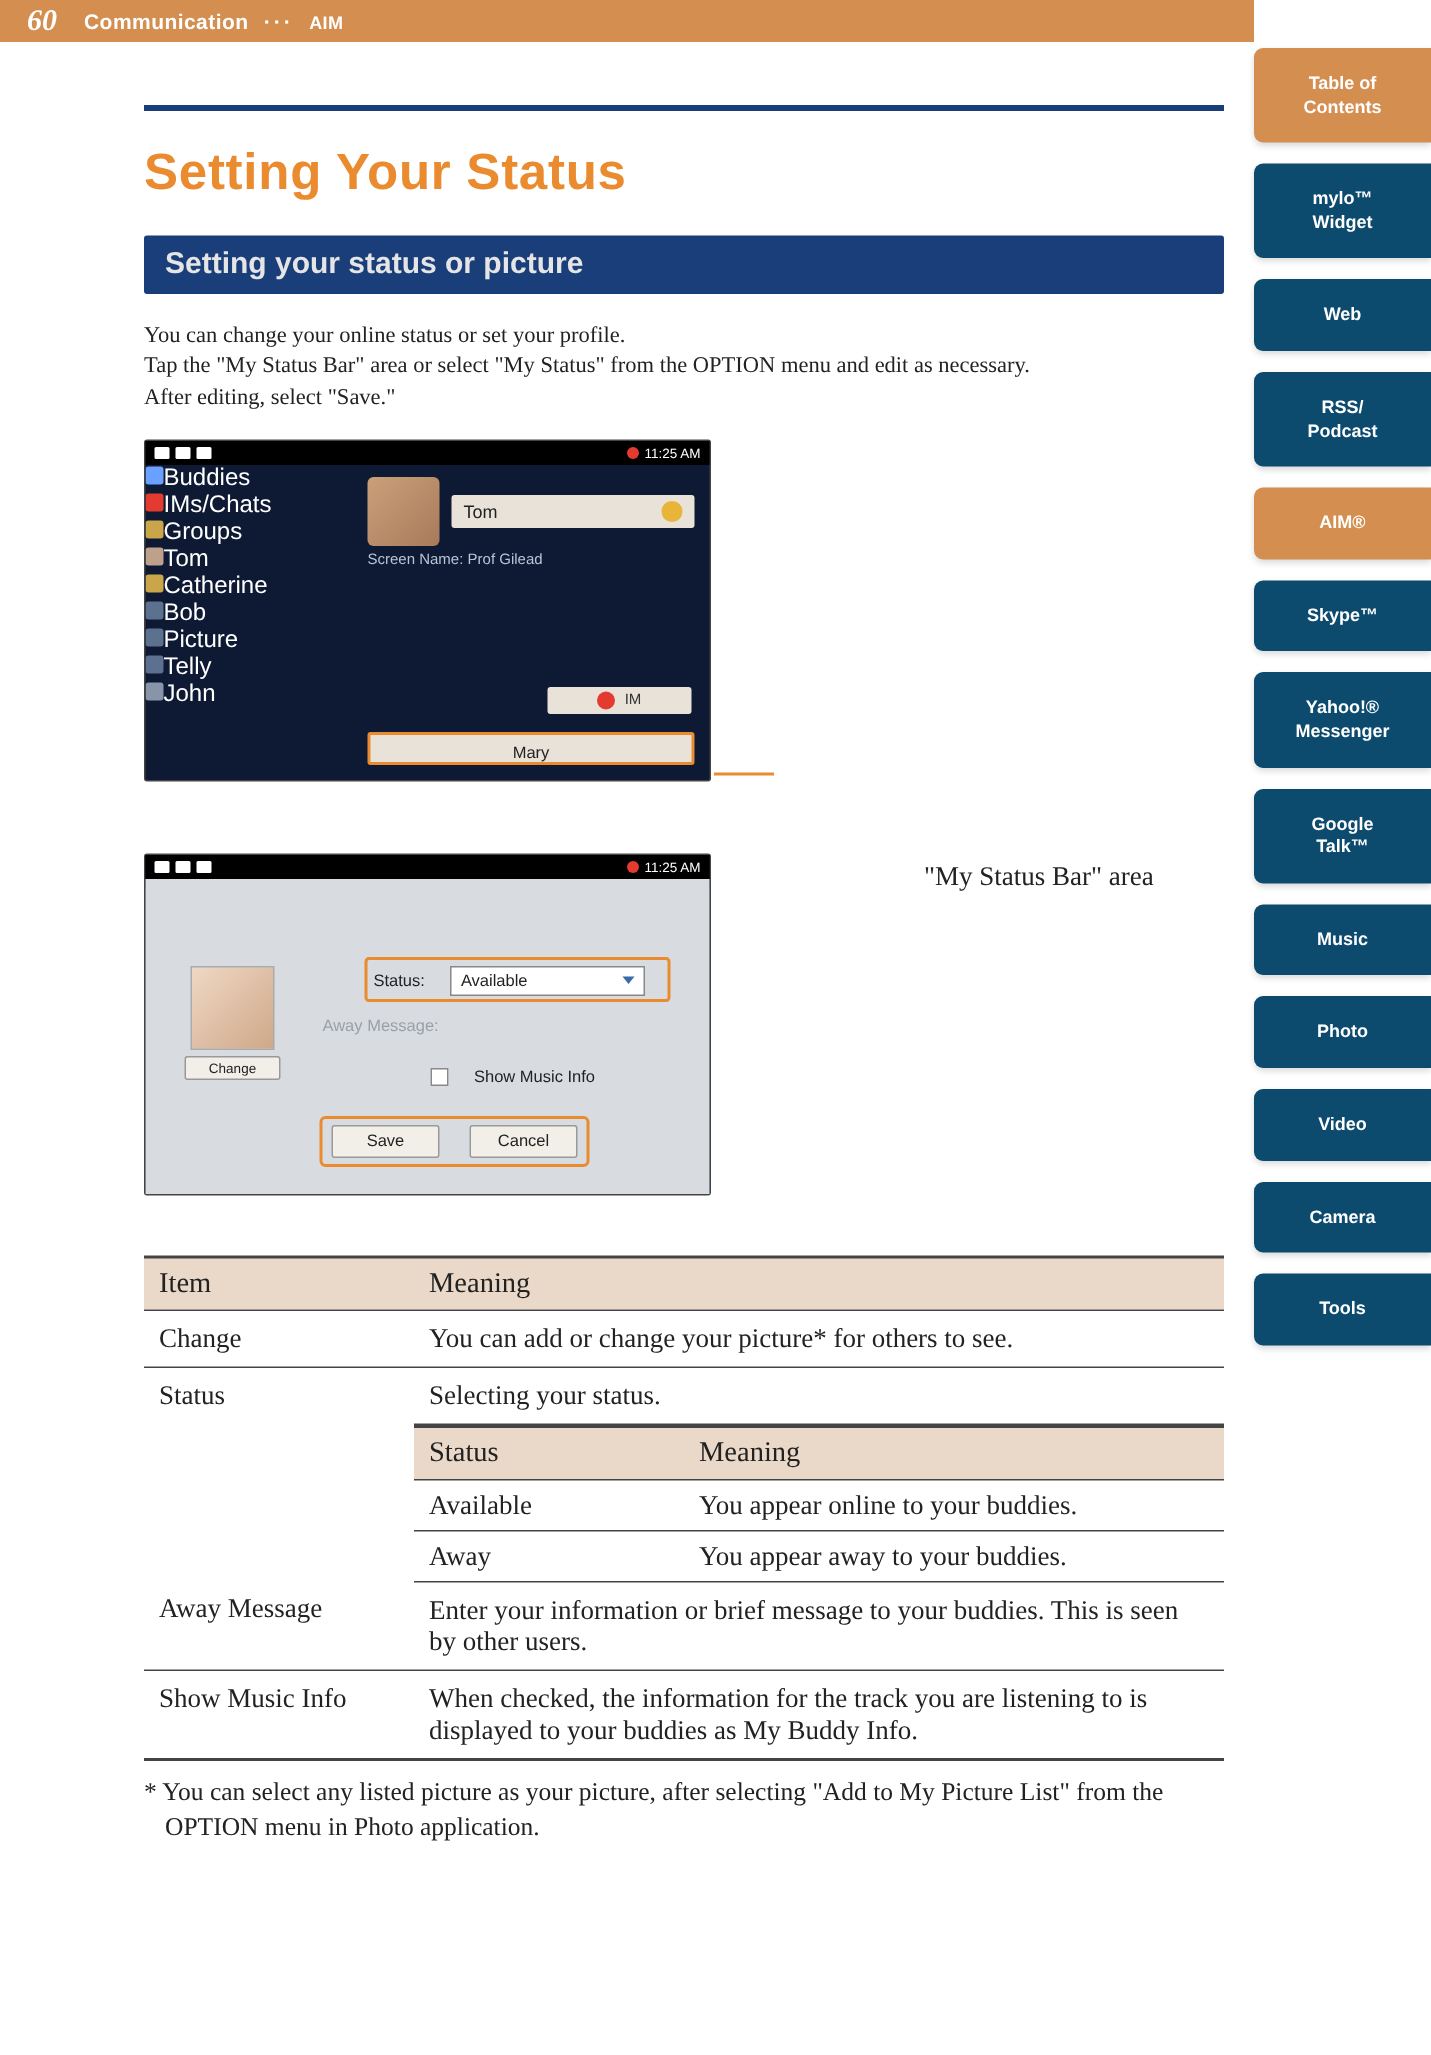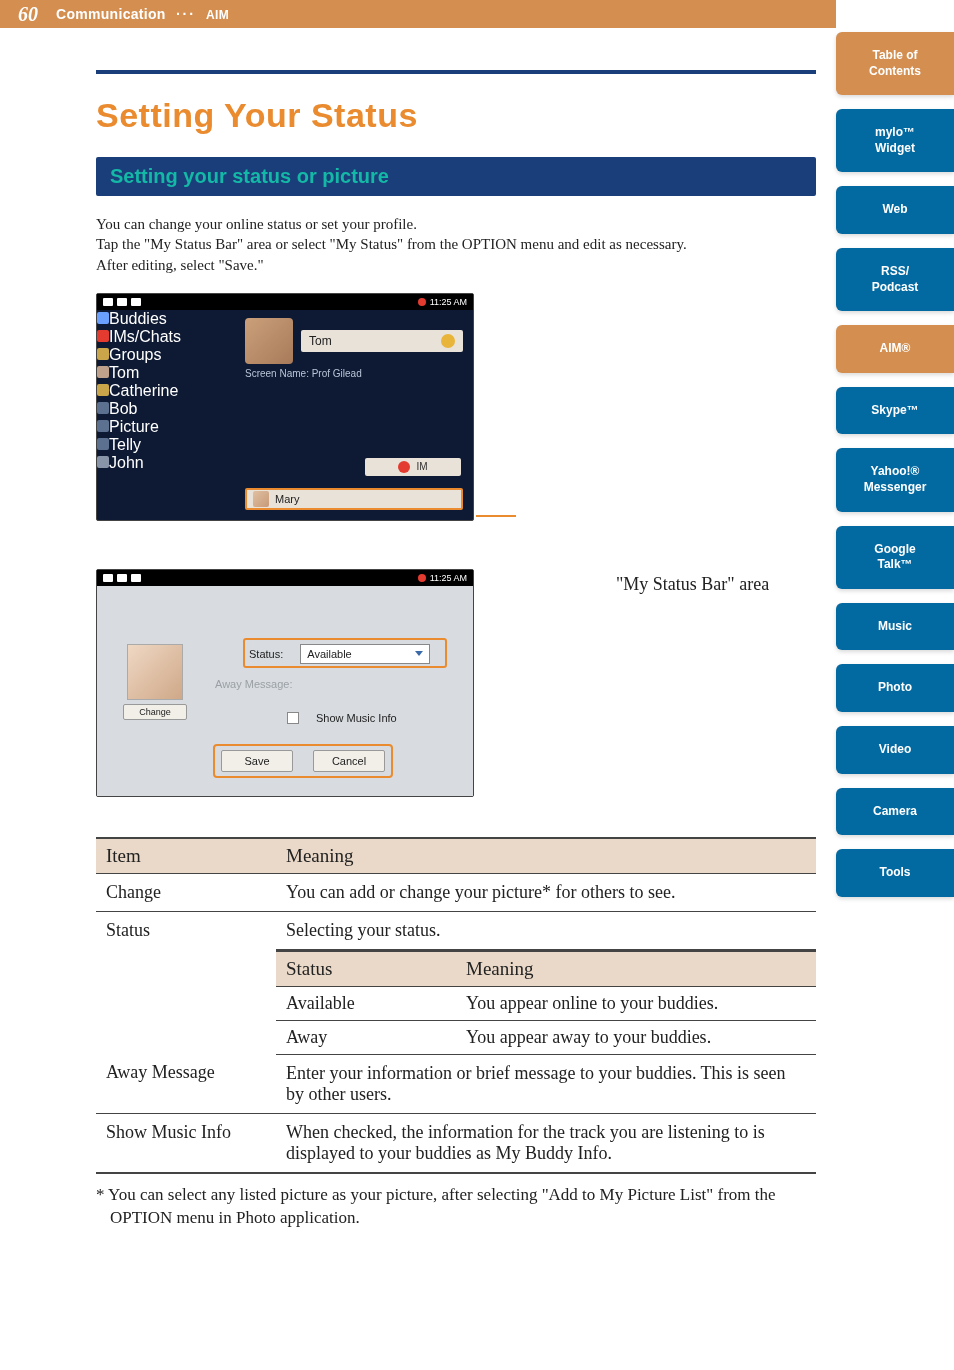--- a/index.html
+++ b/index.html
@@ -8,28 +8,28 @@
 
 
 .hdr { position: absolute; left: 0; top: 0; width: 836px; height: 28px; background: #d38e50; color: #fff; font-family: Arial, Helvetica, sans-serif; font-weight: bold; padding-left: 18px; display: flex; align-items: center; gap: 18px; }
 .hdr .pg { font-size: 20px; font-style: italic; font-family: Georgia, serif; }
 .hdr .crumb { font-size: 14px; letter-spacing: .3px; }
 .hdr .crumb .dots { margin: 0 6px; letter-spacing: 2px; }
 .hdr .crumb .sub { font-size: 12px; }
 
 
 .tabs { position: absolute; right: 0; top: 28px; width: 118px; display: flex; flex-direction: column; gap: 14px; padding-top: 4px; }
-.tab { background: #0369a1; color: #fff; font-family: Arial, Helvetica, sans-serif; font-size: 12px; font-weight: bold; line-height: 1.3; text-align: center; padding: 16px 6px; border-radius: 6px 0 0 6px; box-shadow: 0 2px 4px rgba(0,0,0,.15); }
+.tab { background: #0c4a6e; color: #fff; font-family: Arial, Helvetica, sans-serif; font-size: 12px; font-weight: bold; line-height: 1.3; text-align: center; padding: 16px 6px; border-radius: 6px 0 0 6px; box-shadow: 0 2px 4px rgba(0,0,0,.15); }
 .tab.active { background: #d38e50; }
 
 
 .main { position: absolute; left: 96px; top: 70px; width: 720px; }
 .blue-rule { height: 4px; background: #1a3e7a; margin-bottom: 22px; }
 .h1 { font-family: Arial, Helvetica, sans-serif; font-weight: 800; font-size: 34px; color: #e98b2e; margin-bottom: 22px; letter-spacing: .5px; }
-.section-bar { background: #1a3e7a; color: #14b8a6; font-family: Arial, Helvetica, sans-serif; font-weight: bold; font-size: 20px; padding: 8px 14px; margin-bottom: 18px; border-radius: 2px; margin-top: 16px; }
+.section-bar { background: #1a3e7a; color: #e5e5e5; font-family: Arial, Helvetica, sans-serif; font-weight: bold; font-size: 20px; padding: 8px 14px; margin-bottom: 18px; border-radius: 2px; margin-top: 16px; }
 .body { font-size: 15px; line-height: 1.35; }
 
 
 .shot { position: relative; background: #0e1a33; color: #fff; border: 1px solid #444; border-radius: 2px; font-family: Arial, Helvetica, sans-serif; margin-top: 18px; }
 .shot1 { width: 378px; height: 228px; }
 .shot2 { width: 378px; height: 228px; margin-top: 48px; }
 .sicon { width: 12px; height: 12px; border-radius: 2px; display: inline-block; background: #6aa0ff; }
 .sicon.aim { background: #e33b2f; }
 .sicon.grp { background: #caa54a; }
 .sicon.pic { background: #bfa08a; }
@@ -45,21 +45,21 @@
 
 .detail { position: absolute; left: 148px; top: 24px; width: 218px; }
 .avatar-row { display: flex; align-items: center; gap: 8px; }
 .avatar { width: 48px; height: 46px; background: linear-gradient(135deg,#caa07a,#a87a5a); border-radius: 4px; }
 .name-bar { flex: 1; background: #e9e2d8; color: #222; font-size: 12px; padding: 4px 8px; border-radius: 2px; display: flex; justify-content: space-between; align-items: center; }
 .name-bar .aimdot { width: 14px; height: 14px; background: #e9b43a; border-radius: 50%; display: inline-block; }
 .sn { font-size: 10px; color: #b8c4d6; margin-top: 4px; }
 .im-cell { position: absolute; right: 12px; bottom: 44px; width: 96px; height: 18px; background: #e9e2d8; color: #333; font-size: 10px; display: flex; align-items: center; justify-content: center; gap: 6px; border-radius: 2px; }
 .im-cell .dot { width: 12px; height: 12px; background: #e33b2f; border-radius: 50%; }
 
-.mystatus-bar { position: absolute; left: 148px; bottom: 10px; width: 218px; height: 22px; background: #e9e2d8; color: #222; display: flex; align-items: center; gap: 6px; padding: 0 6px; font-size: 11px; border: 2px solid #e98b2e; border-radius: 2px; }
+.mystatus-bar { position: absolute; left: 148px; bottom: 10px; width: 218px; height: 22px; background: #e9e2d8; color: #222; display: flex; align-items: center; gap: 6px; padding: 0 6px; font-size: 11px; border: 2px solid #e98b2e; border-radius: 2px; flex-direction: column; }
 .mystatus-bar .mini { width: 16px; height: 16px; background: linear-gradient(135deg,#e0c0a0,#c79a7a); border-radius: 2px; }
 
 .callout-line { position: absolute; left: 476px; top: 515px; width: 40px; height: 2px; background: #e98b2e; }
 .callout-text { position: absolute; left: 520px; top: 504px; font-size: 18px; }
 
 
 .shot2 .panel { position: absolute; left: 0; top: 16px; right: 0; bottom: 0; background: #d8dce0; color: #222; }
 .shot2 .title2 { text-align: center; font-size: 12px; color: #fff; background: #0e1a33; padding: 4px 0; }
 .shot2 .avatar2 { position: absolute; left: 30px; top: 58px; width: 56px; height: 56px; background: linear-gradient(135deg,#efd8c4,#cfa888); border: 1px solid #aaa; }
 .shot2 .chg-btn { position: absolute; left: 26px; top: 118px; width: 64px; height: 16px; background: #f2efe9; border: 1px solid #999; font-size: 9px; display: flex; align-items: center; justify-content: center; border-radius: 2px; }

